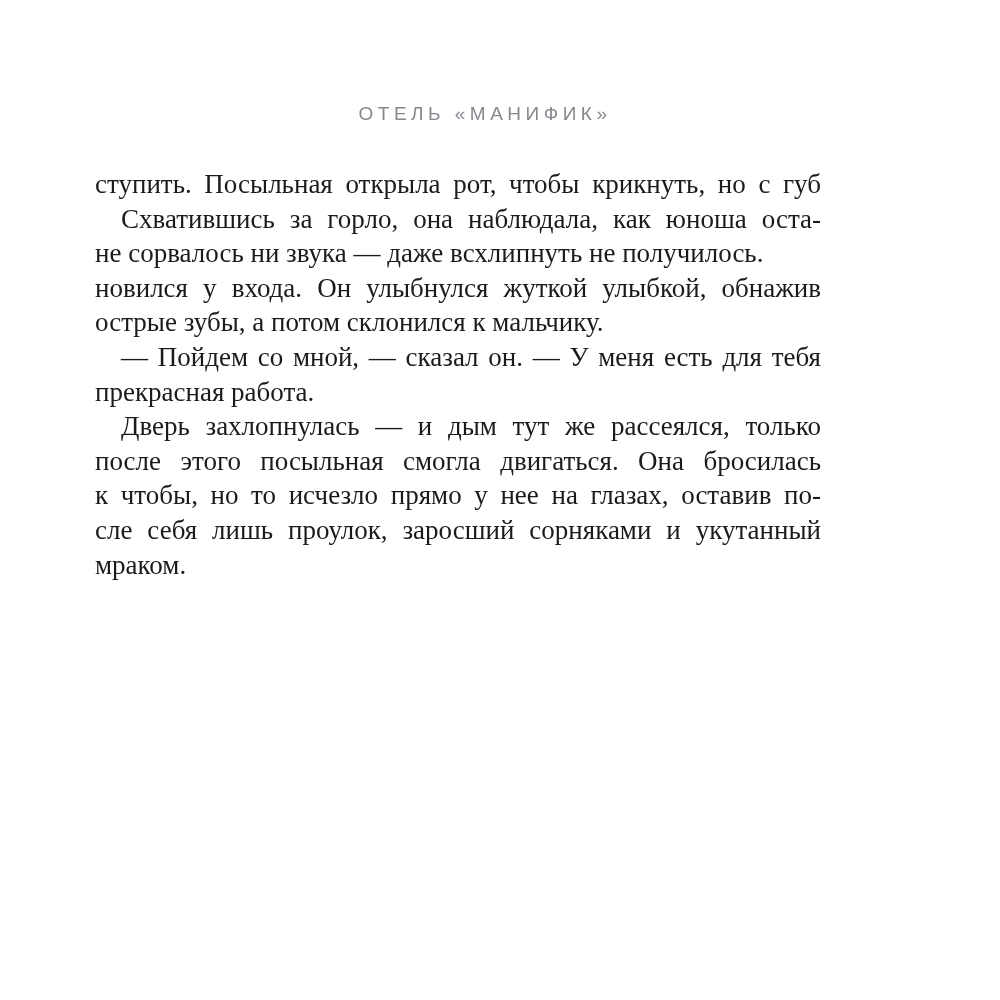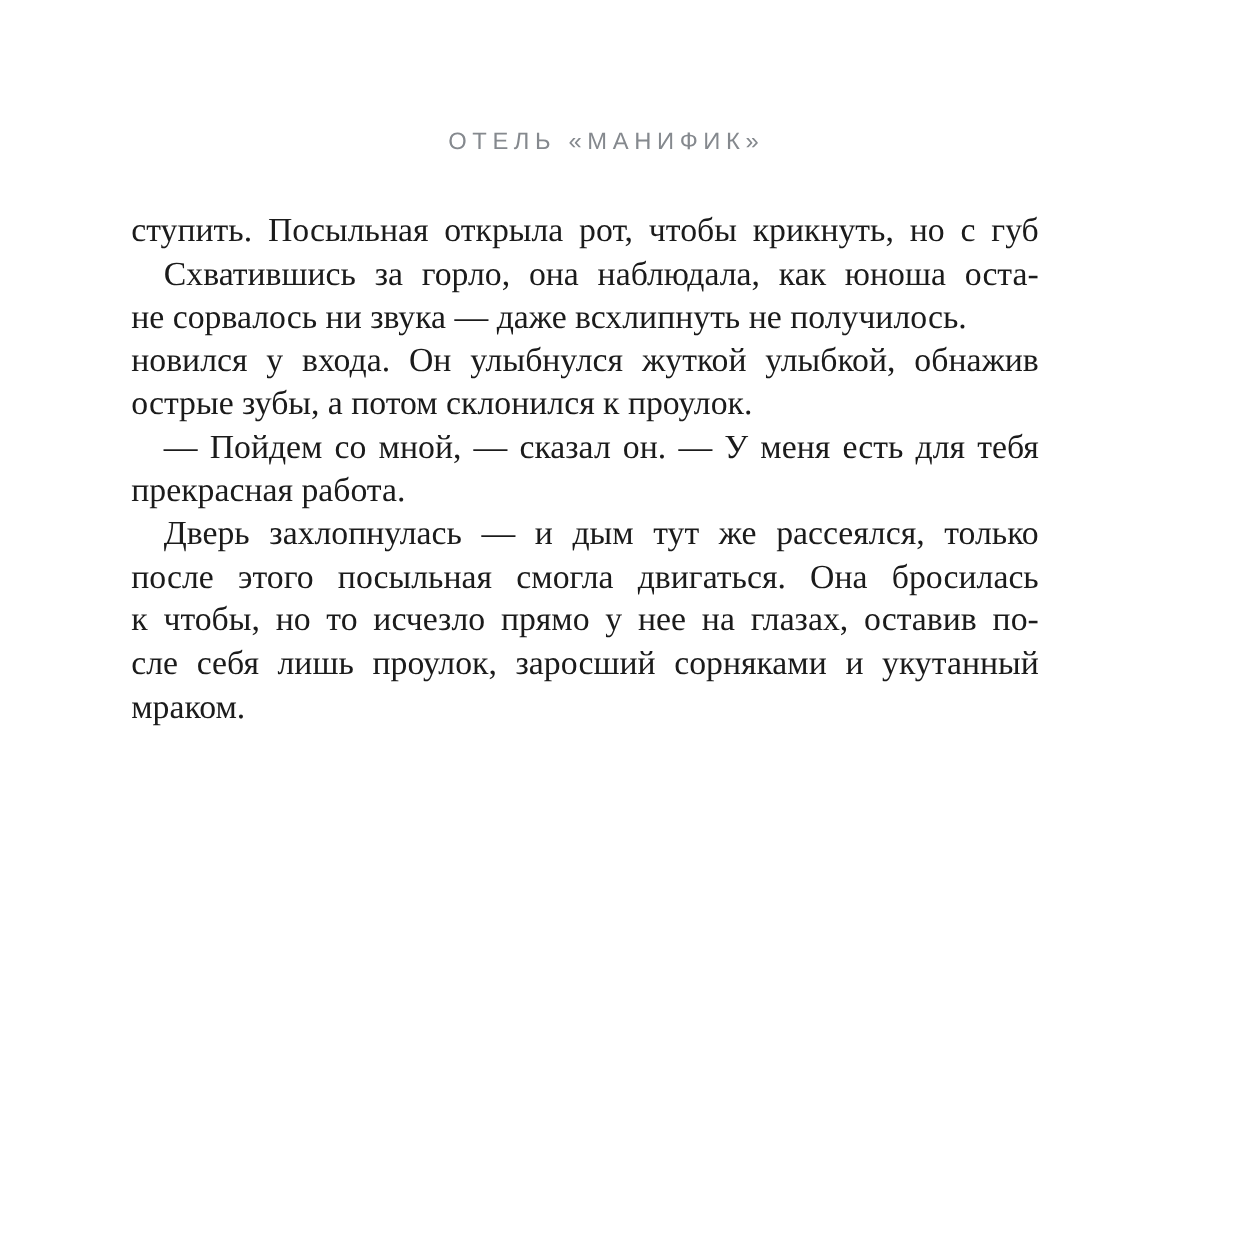--- a/index.html
+++ b/index.html
@@ -20,21 +20,21 @@
     width: 970px;
     text-align: center;
     font-family: "Liberation Sans", sans-serif;
     font-size: 19px;
     font-weight: 400;
     letter-spacing: 4.5px;
     color: #85898e;
   }
   .body-text {
     position: absolute;
-    top: 167px; left: 105px;
+    top: 167px; left: 95px;
     width: 726px;
     font-family: "Liberation Serif", serif;
     font-size: 27px;
     line-height: 34.6px;
     color: #1b1b1b;
   }
   .line {
     text-align: justify;
     text-align-last: justify;
     white-space: nowrap;
@@ -45,21 +45,21 @@
 </head>
 <body style="background: rgb(255, 255, 255);">
 
 <div class="page">
   <div class="running-header" style="color: rgb(133, 137, 142);">ОТЕЛЬ «МАНИФИК»</div>
   <div class="body-text" style="color: rgb(27, 27, 27);">
       <div class="line">ступить. Посыльная открыла рот, чтобы крикнуть, но с губ</div>
       <div class="line indent">Схватившись за горло, она наблюдала, как юноша оста-</div>
       <div class="line last">не сорвалось ни звука — даже всхлипнуть не получилось.</div>
       <div class="line">новился у входа. Он улыбнулся жуткой улыбкой, обнажив</div>
-      <div class="line last">острые зубы, а потом склонился к проулок.</div>
+      <div class="line last">острые зубы, а потом склонился к мальчику.</div>
       <div class="line indent">— Пойдем со мной, — сказал он. — У меня есть для тебя</div>
       <div class="line last">прекрасная работа.</div>
       <div class="line indent">Дверь захлопнулась — и дым тут же рассеялся, только</div>
       <div class="line">после этого посыльная смогла двигаться. Она бросилась</div>
       <div class="line">к чтобы, но то исчезло прямо у нее на глазах, оставив по-</div>
       <div class="line">сле себя лишь проулок, заросший сорняками и укутанный</div>
       <div class="line last">мраком.</div>
     </div>
 </div>
 

